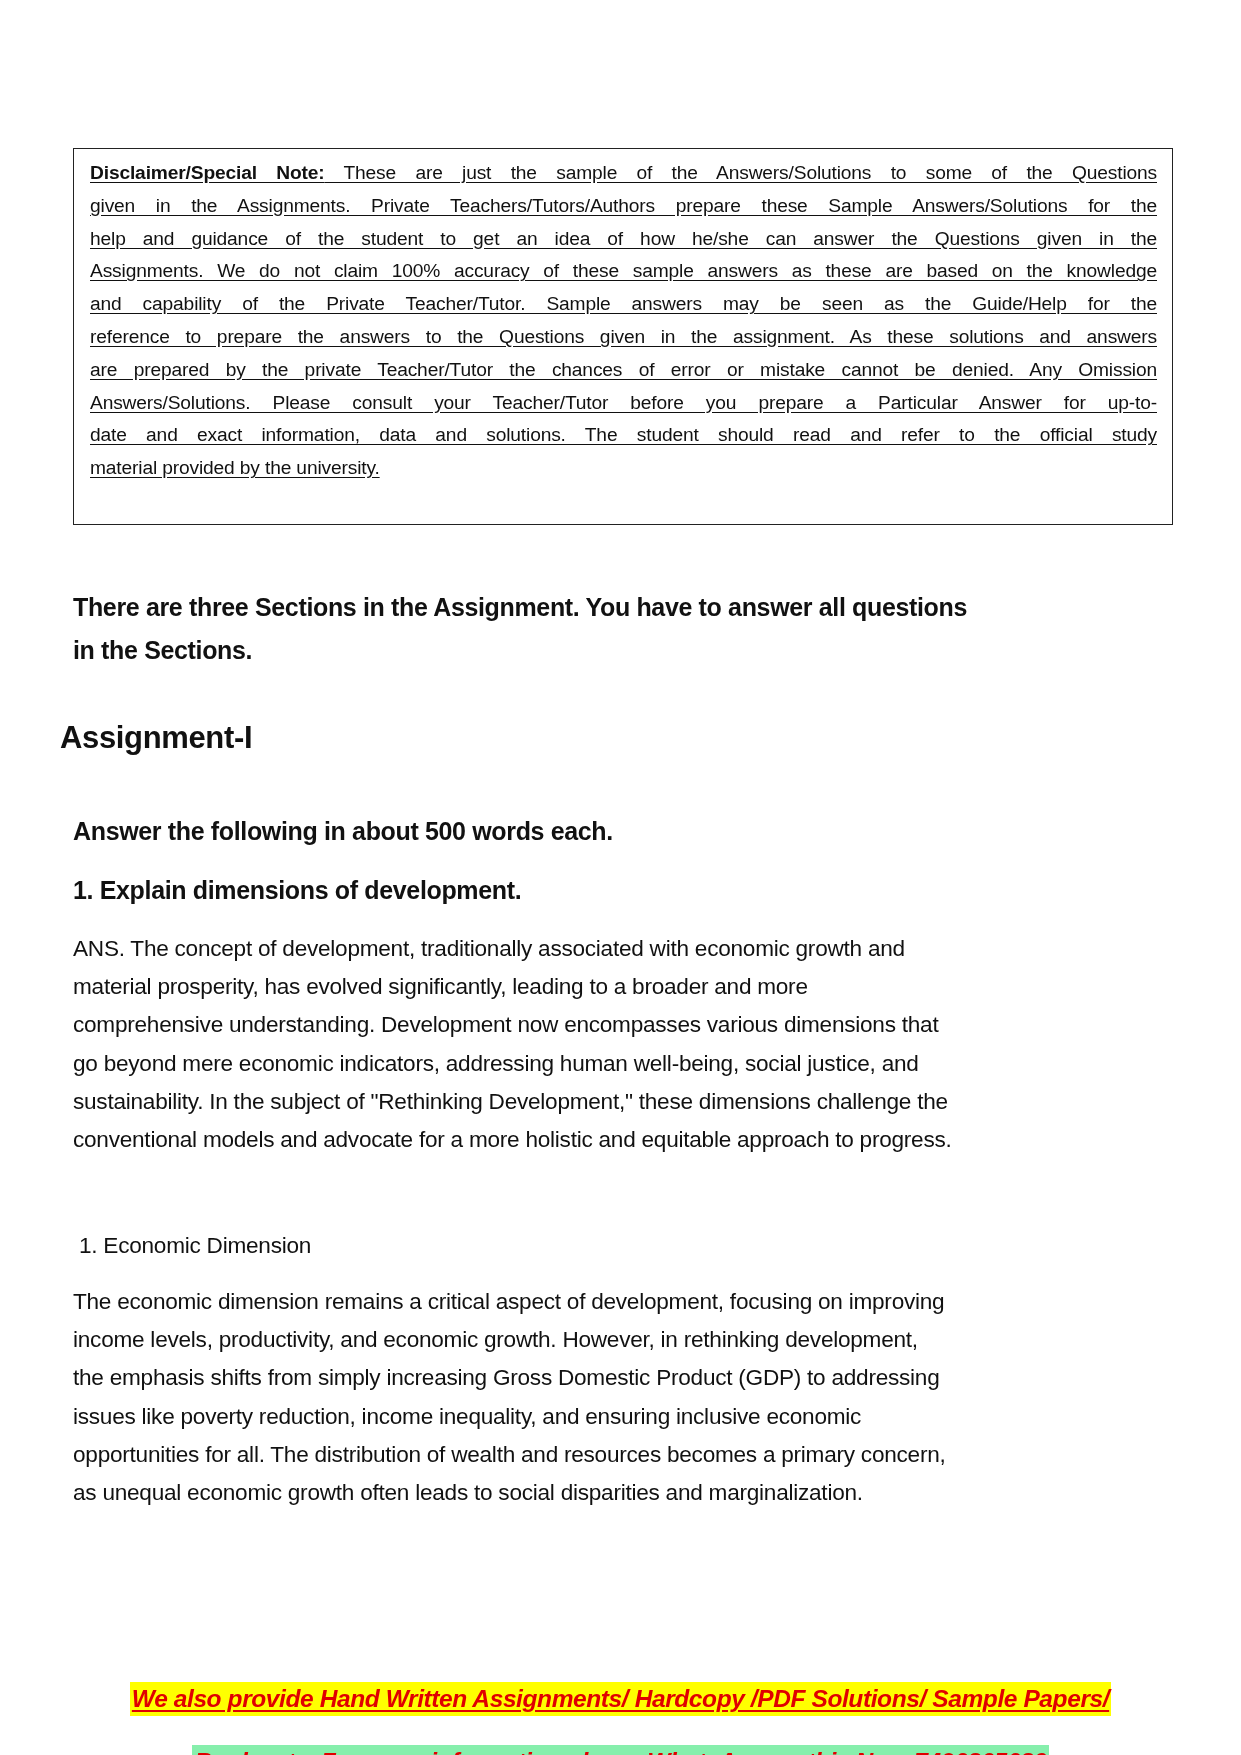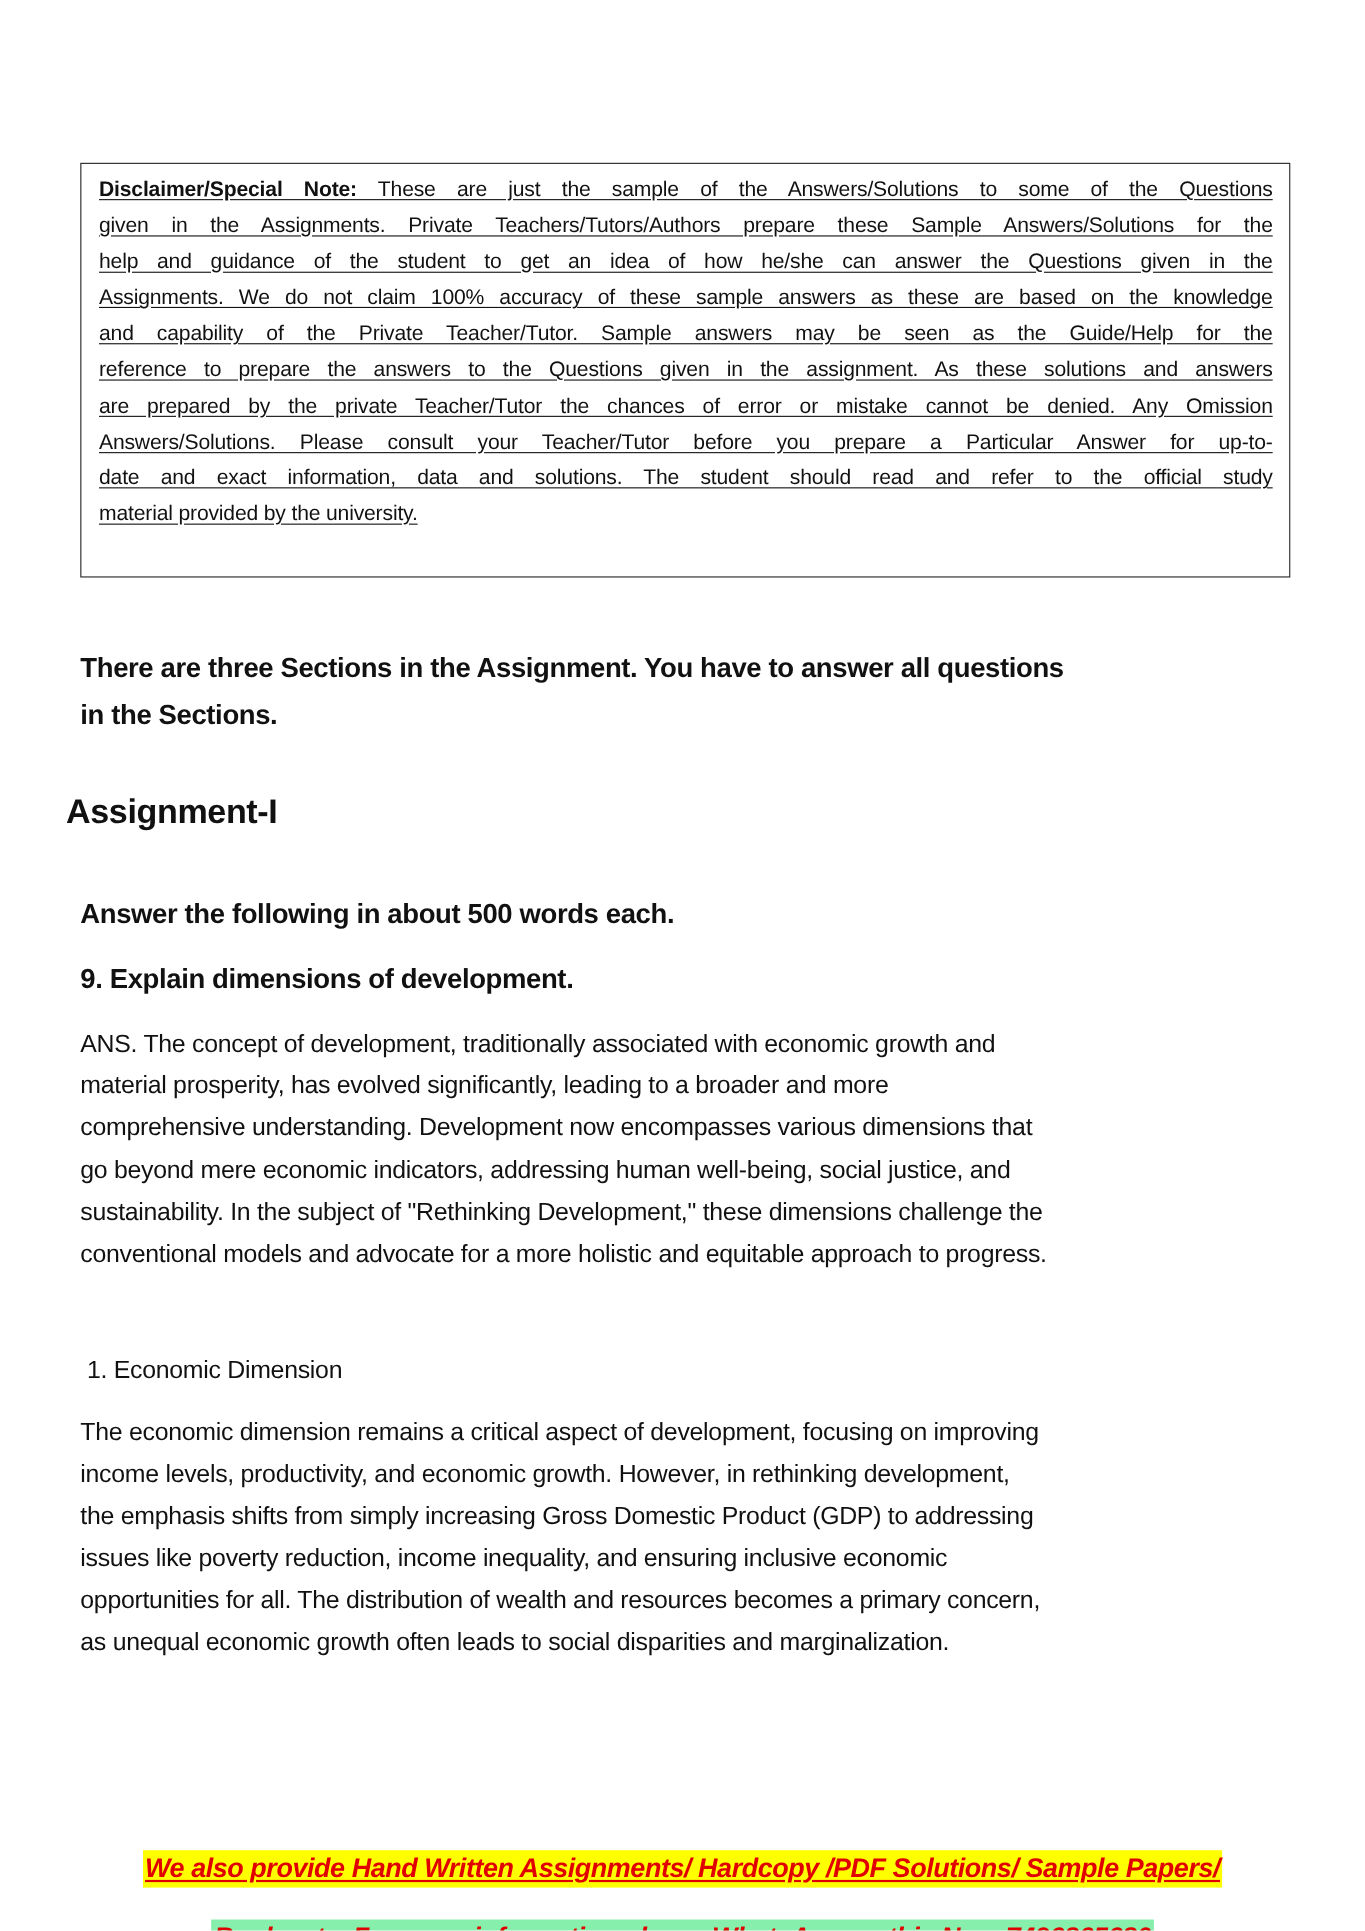--- a/index.html
+++ b/index.html
@@ -171,21 +171,21 @@
 
   <div class="intro">
     <div>There are three Sections in the Assignment. You have to answer all questions</div>
     <div>in the Sections.</div>
   </div>
 
   <div class="assignment-title">Assignment-I</div>
 
   <div class="instruction">Answer the following in about 500 words each.</div>
 
-  <div class="question">9. Explain dimensions of development.</div>
+  <div class="question">1. Explain dimensions of development.</div>
 
   <div class="answer-block">
     <div class="answer-line">ANS. The concept of development, traditionally associated with economic growth and</div>
     <div class="answer-line">material prosperity, has evolved significantly, leading to a broader and more</div>
     <div class="answer-line">comprehensive understanding. Development now encompasses various dimensions that</div>
     <div class="answer-line">go beyond mere economic indicators, addressing human well-being, social justice, and</div>
     <div class="answer-line">sustainability. In the subject of "Rethinking Development," these dimensions challenge the</div>
     <div class="answer-line">conventional models and advocate for a more holistic and equitable approach to progress.</div>
   </div>
 

